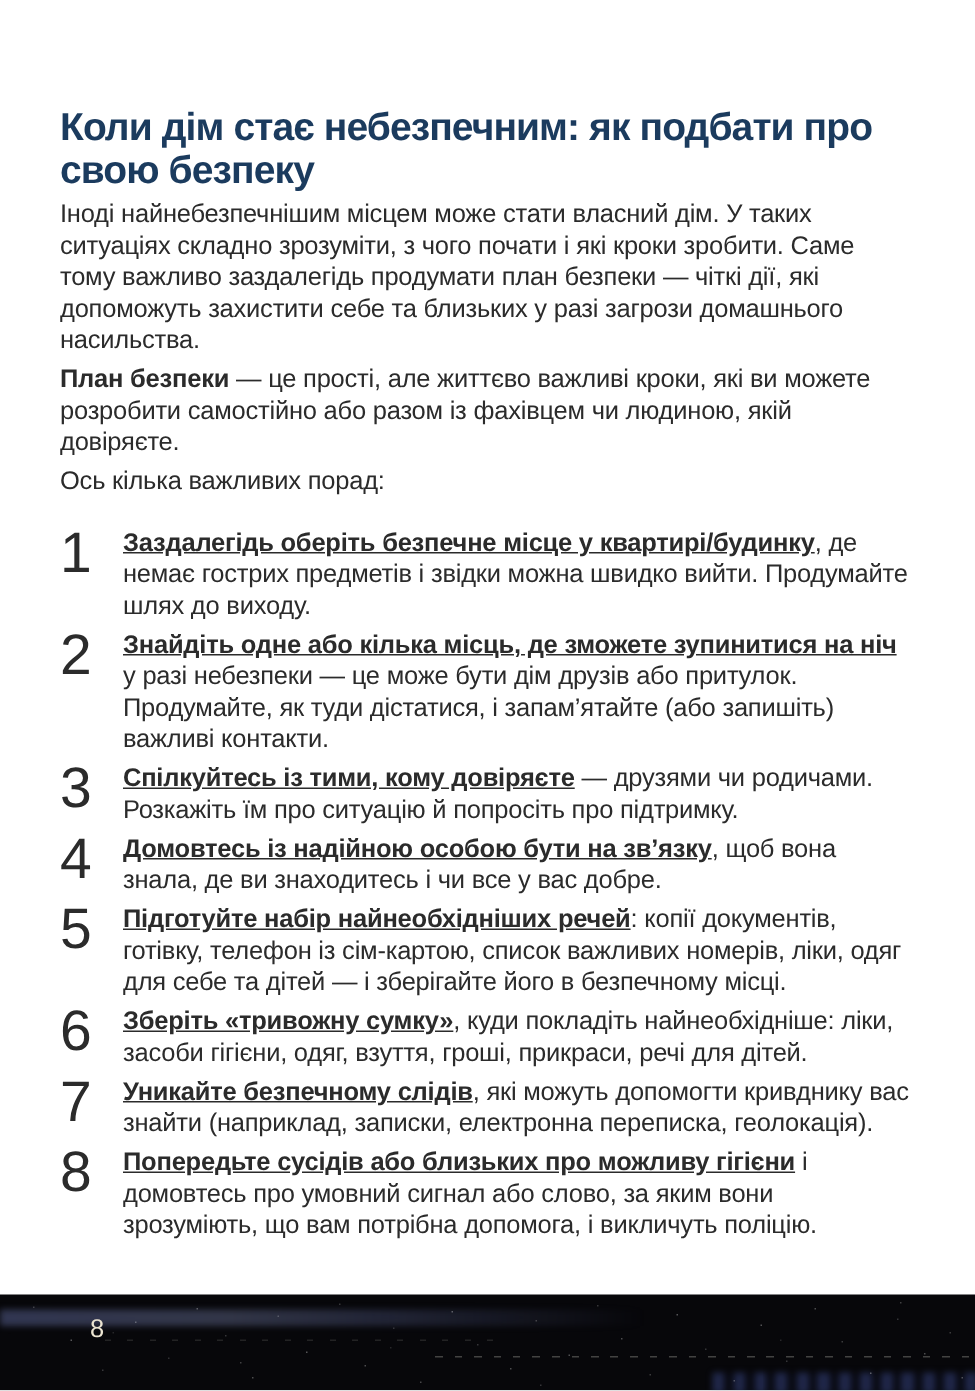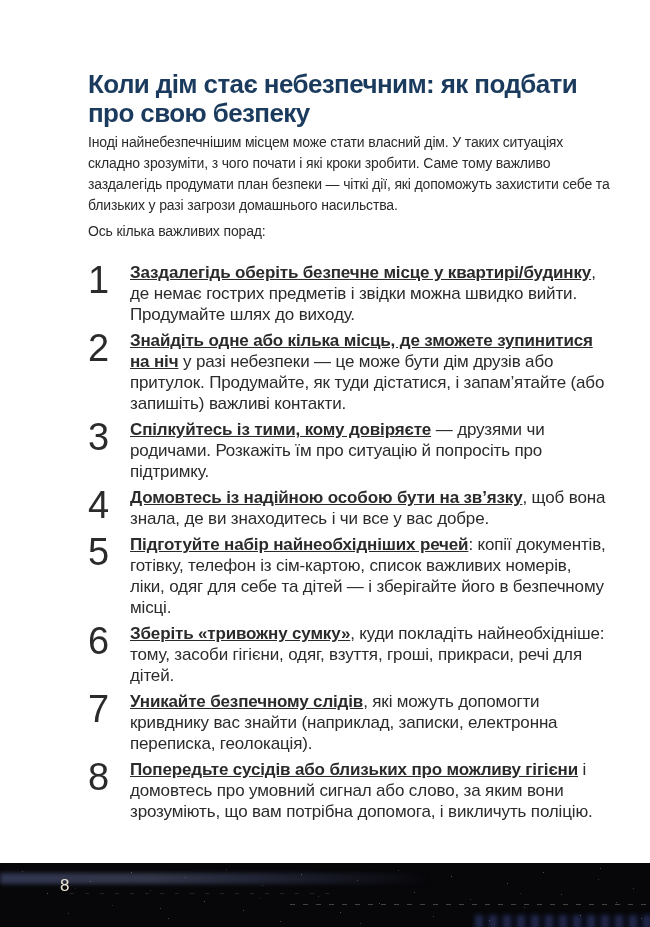--- a/index.html
+++ b/index.html
@@ -7,34 +7,34 @@
     width:650px;height:927px;overflow:hidden;
     background:#ffffff;
     font-family:"Liberation Sans", sans-serif;
   }
   .page{
     position:relative;width:650px;height:927px;background:#ffffff;overflow:hidden;
   }
   .content{
     box-sizing:border-box;
     width:650px;
-    padding:70px 40px 0 88px;
+    padding:70px 40px 0 40px;
     color:var(--c-body,#2b2b2b);
   }
   h1.title{
     margin:0 -12px 4px 0;
     font-size:26px;
     line-height:29px;
     font-weight:700;
     letter-spacing:-0.6px;
     color:var(--c-title,#1b3b5e);
   }
   p.body{
     margin:0 0 5px 0;
-    font-size:14px;
+    font-size:17px;
     line-height:21px;
     letter-spacing:-0.15px;
     color:var(--c-body,#2b2b2b);
   }
   p.body strong{font-weight:700;}
   p.list-intro{margin-bottom:20px;}
   ol.tips{
     margin:0;padding:0;list-style:none;
   }
   li.tip{
@@ -124,20 +124,21 @@
 </head>
 <body>
 
 <div class="page">
   <div class="content">
 
     <h1 class="title">Коли дім стає небезпечним: як подбати про свою безпеку</h1>
 
     <p class="body">Іноді найнебезпечнішим місцем може стати власний дім. У таких ситуаціях складно зрозуміти, з чого почати і які кроки зробити. Саме тому важливо заздалегідь продумати план безпеки — чіткі дії, які допоможуть захистити себе та близьких у разі загрози домашнього насильства.</p>
 
+    <p class="body"><strong>План безпеки</strong><span> — це прості, але життєво важливі кроки, які ви можете розробити самостійно або разом із фахівцем чи людиною, якій довіряєте.</span></p>
 
     <p class="body list-intro">Ось кілька важливих порад:</p>
 
     <ol class="tips">
       <li class="tip">
         <div class="num">1</div>
         <div class="txt"><strong>Заздалегідь оберіть безпечне місце у квартирі/будинку</strong><span>, де немає гострих предметів і звідки можна швидко вийти. Продумайте шлях до виходу.</span></div>
       </li>
       <li class="tip">
         <div class="num">2</div>
@@ -150,21 +151,21 @@
       <li class="tip">
         <div class="num">4</div>
         <div class="txt"><strong>Домовтесь із надійною особою бути на зв’язку</strong><span>, щоб вона знала, де ви знаходитесь і чи все у вас добре.</span></div>
       </li>
       <li class="tip">
         <div class="num">5</div>
         <div class="txt"><strong>Підготуйте набір найнеобхідніших речей</strong><span>: копії документів, готівку, телефон із сім-картою, список важливих номерів, ліки, одяг для себе та дітей — і зберігайте його в безпечному місці.</span></div>
       </li>
       <li class="tip">
         <div class="num">6</div>
-        <div class="txt"><strong>Зберіть «тривожну сумку»</strong><span>, куди покладіть найнеобхідніше: тому, засоби гігієни, одяг, взуття, гроші, прикраси, речі для дітей.</span></div>
+        <div class="txt"><strong>Зберіть «тривожну сумку»</strong><span>, куди покладіть найнеобхідніше: ліки, засоби гігієни, одяг, взуття, гроші, прикраси, речі для дітей.</span></div>
       </li>
       <li class="tip">
         <div class="num">7</div>
         <div class="txt"><strong>Уникайте безпечному слідів</strong><span>, які можуть допомогти кривднику вас знайти (наприклад, записки, електронна переписка, геолокація).</span></div>
       </li>
       <li class="tip">
         <div class="num">8</div>
         <div class="txt"><strong>Попередьте сусідів або близьких про можливу гігієни</strong><span> і домовтесь про умовний сигнал або слово, за яким вони зрозуміють, що вам потрібна допомога, і викличуть поліцію.</span></div>
       </li>
     </ol>

